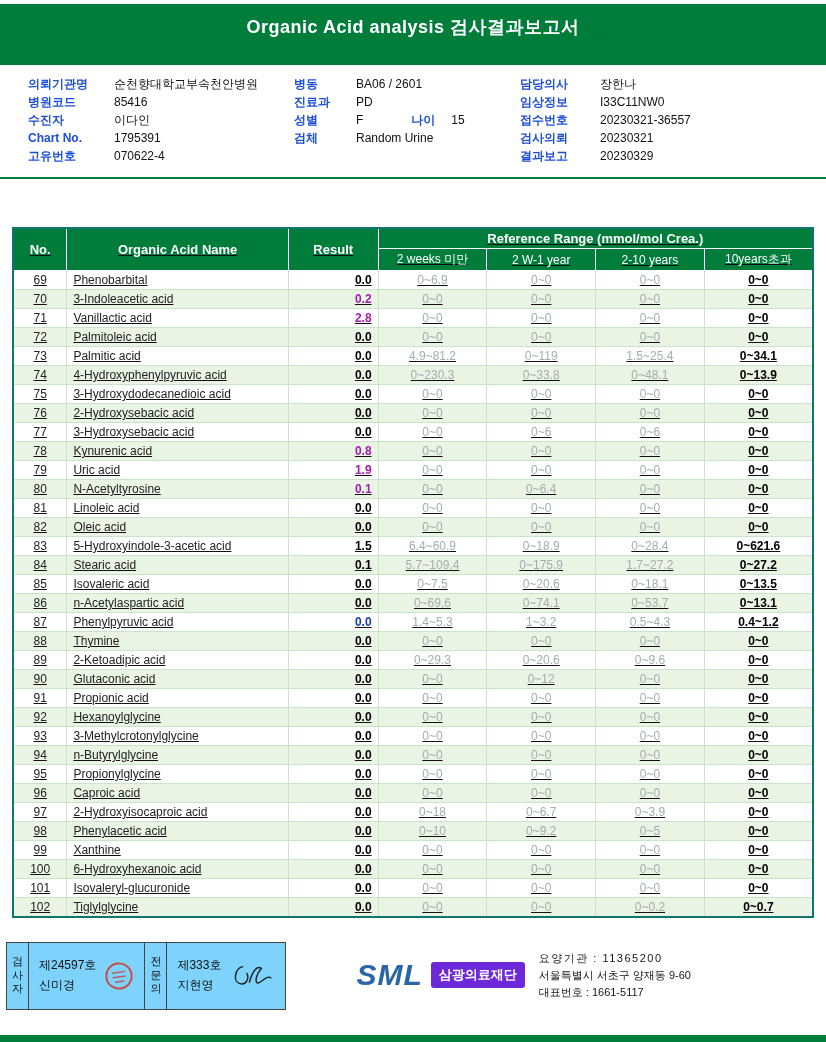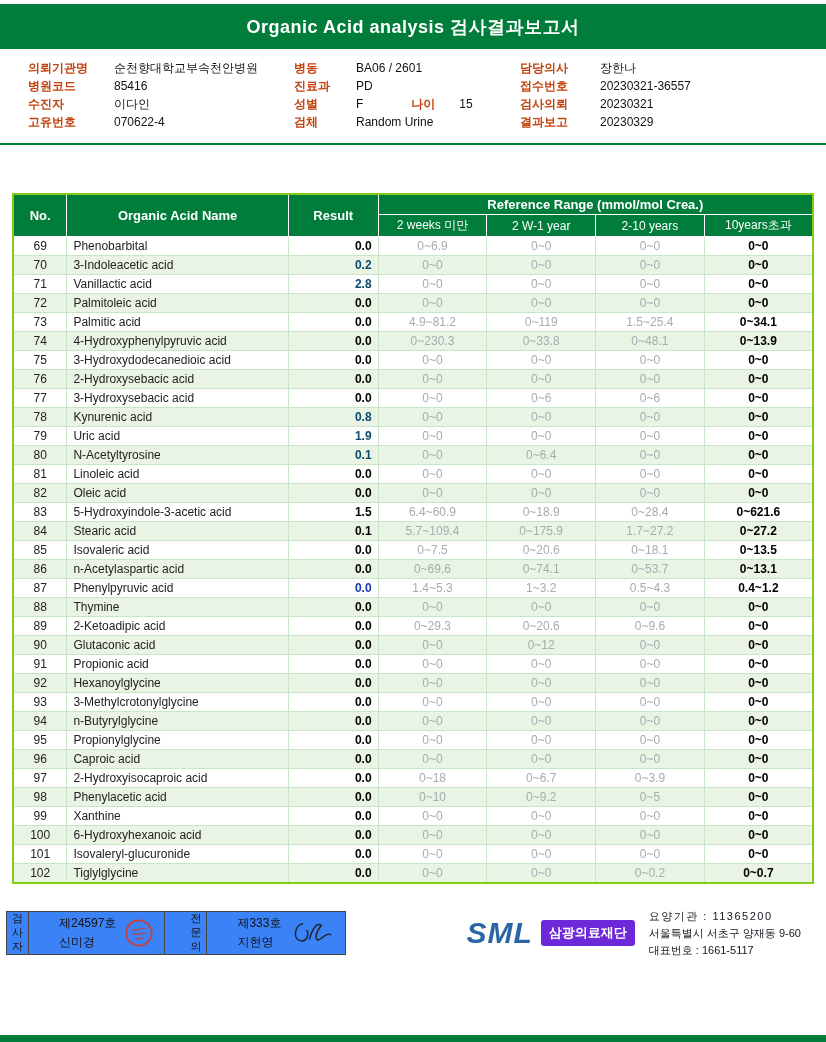--- a/index.html
+++ b/index.html
@@ -4,81 +4,81 @@
 <style>
   * { box-sizing: border-box; margin: 0; padding: 0; }
   html, body { background: #fff; }
   body {
     width: 826px; height: 1042px; position: relative; overflow: hidden;
     font-family: "Liberation Sans", "DejaVu Sans", sans-serif; color: #111;
   }
   
   .banner {
     margin-top: 4px; background: #007c3b; color: #fff;
-    text-align: center; padding: 11px 0 10px;
+    text-align: center; padding: 11px 0 26px;
   }
   .banner h1 { font-size: 18px; font-weight: bold; letter-spacing: .5px; }
 
   
   .patient-info {
     display: flex; padding: 10px 10px 12px 28px;
     border-bottom: 2px solid #007c3b;
   }
   .info-col { display: flex; flex-direction: column; }
   .info-col.c1 { width: 266px; }
   .info-col.c2 { width: 226px; }
   .info-col.c3 { flex: 1; }
   .info-row { display: flex; font-size: 12px; line-height: 18px; white-space: nowrap; }
-  .info-label { font-weight: bold; color: #c2410c; flex: 0 0 auto; }
+  .info-label { font-weight: bold; color: #1d4ed8; flex: 0 0 auto; }
   .c1 .info-label { width: 86px; }
   .c2 .info-label { width: 62px; }
   .c3 .info-label { width: 80px; }
-  .info-label.inline-label { width: auto; margin-left: 48px; margin-right: 24px; }
+  .info-label.inline-label { width: auto; margin-left: 48px; margin-right: 16px; }
   .info-value { color: #111; }
 
   
   .table-wrap { margin: 48px 12px 0; }
-  table { width: 100%; border-collapse: collapse; border: 2px solid #84cc16; }
+  table { width: 100%; border-collapse: collapse; border: 2px solid #0f766e; text-decoration: underline; }
   thead th {
     background: #007c3b; color: #fff; border: 1px solid #fff;
     padding: 3px 2px; font-size: 13px; font-weight: bold;
   }
   thead th.group { border-bottom: 1px solid #fff; padding: 2px 18px; }
   thead th.sub { font-weight: normal; font-size: 12px; padding: 2px 2px; }
   tbody td {
     border: 1px solid #c9e4c7; font-size: 12px; height: 19px; padding: 1px 6px;
     color: #222;
   }
   tbody tr.alt { background: #e9f4e4; }
   td.no { text-align: center; }
   td.name { text-align: left; }
   td.result { text-align: right; font-weight: bold; color: #000; }
-  td.result.red { color: #0c4a6e; }
+  td.result.red { color: #a21caf; }
   td.result.blue { color: #1637b4; }
   td.ref { text-align: center; color: #a6acb0; }
   td.ref-last { color: #000; font-weight: bold; }
 
   
   .footer { display: flex; align-items: center; margin-top: 24px; padding: 0 6px; }
-  .sign-box { display: flex; border: 1px solid #444; height: 44px; background: #3b82f6; align-items: stretch; gap: 20px; }
+  .sign-box { display: flex; border: 1px solid #444; height: 68px; background: #7dd3fc; align-items: stretch; }
   .sign-role {
     width: 22px; border-right: 1px solid #444; font-size: 11px; line-height: 1.25;
     display: flex; align-items: center; justify-content: center; text-align: center;
     word-break: break-all; padding: 2px 4px; color: #111;
   }
   .sign-content {
     display: flex; align-items: center; padding: 4px 10px;
     border-right: 1px solid #444; min-width: 110px; position: relative;
   }
   .sign-content.last { border-right: none; }
   .sign-lines { font-size: 12px; line-height: 1.6; color: #111; }
   .stamp { width: 30px; height: 30px; margin-left: 8px; transform: rotate(-8deg); opacity: .9; flex: 0 0 auto; }
   .signature { width: 46px; height: 32px; margin-left: 8px; flex: 0 0 auto; }
 
-  .org-block { display: flex; align-items: center; gap: 14px; margin-left: 120px; }
+  .org-block { display: flex; align-items: center; gap: 14px; margin-left: 70px; }
   .logo-row { display: flex; align-items: center; gap: 8px; }
   .logo-text {
     font-size: 30px; font-weight: bold; font-style: italic;
     color: #2a66a5; letter-spacing: 1px; line-height: 1;
   }
   .org-badge {
     background: #6d28d9; color: #fff; font-size: 13px; font-weight: bold;
     padding: 4px 8px; border-radius: 3px; white-space: nowrap;
   }
   .org-address { font-size: 11px; line-height: 1.55; color: #15151f; white-space: nowrap; }
@@ -103,20 +103,24 @@
         </div>
         <div class="info-row">
           <span class="info-label">병원코드</span>
           <span class="info-value">85416</span>
         </div>
         <div class="info-row">
           <span class="info-label">수진자</span>
           <span class="info-value">이다인</span>
         </div>
         <div class="info-row">
+          <span class="info-label">Chart No.</span>
+          <span class="info-value">1795391</span>
+        </div>
+        <div class="info-row">
           <span class="info-label">고유번호</span>
           <span class="info-value">070622-4</span>
         </div>
       </div>
     <div class="info-col c2" id="info-middle">
         <div class="info-row">
           <span class="info-label">병동</span>
           <span class="info-value">BA06 / 2601</span>
         </div>
         <div class="info-row">
@@ -131,20 +135,24 @@
         </div>
         <div class="info-row">
           <span class="info-label">검체</span>
           <span class="info-value">Random Urine</span>
         </div>
       </div>
     <div class="info-col c3" id="info-right">
         <div class="info-row">
           <span class="info-label">담당의사</span>
           <span class="info-value">장한나</span>
+        </div>
+        <div class="info-row">
+          <span class="info-label">임상정보</span>
+          <span class="info-value">I33C11NW0</span>
         </div>
         <div class="info-row">
           <span class="info-label">접수번호</span>
           <span class="info-value">20230321-36557</span>
         </div>
         <div class="info-row">
           <span class="info-label">검사의뢰</span>
           <span class="info-value">20230321</span>
         </div>
         <div class="info-row">

